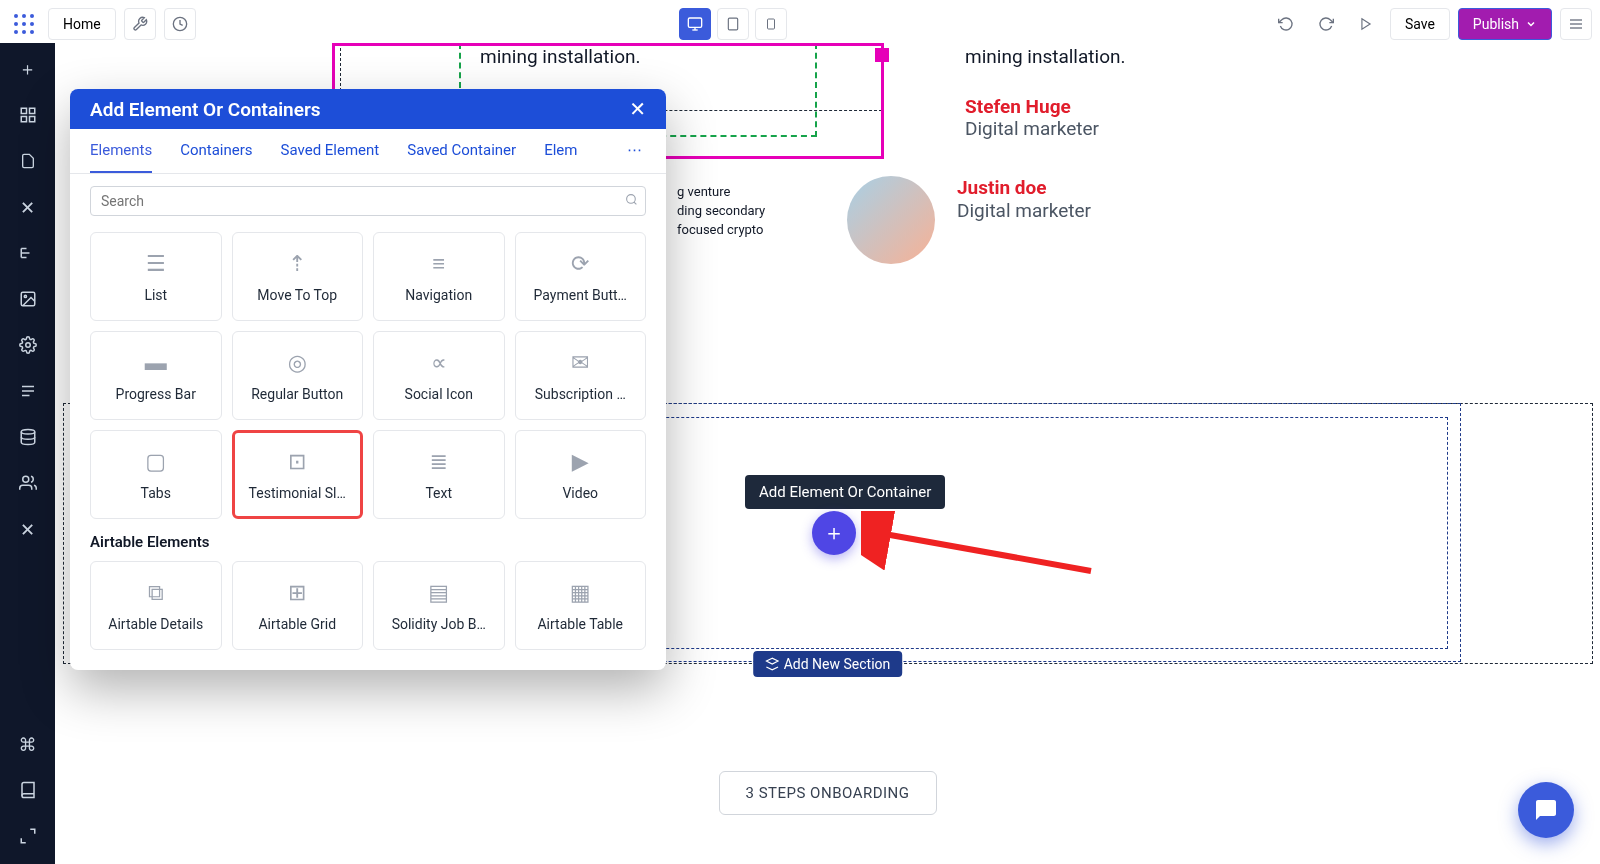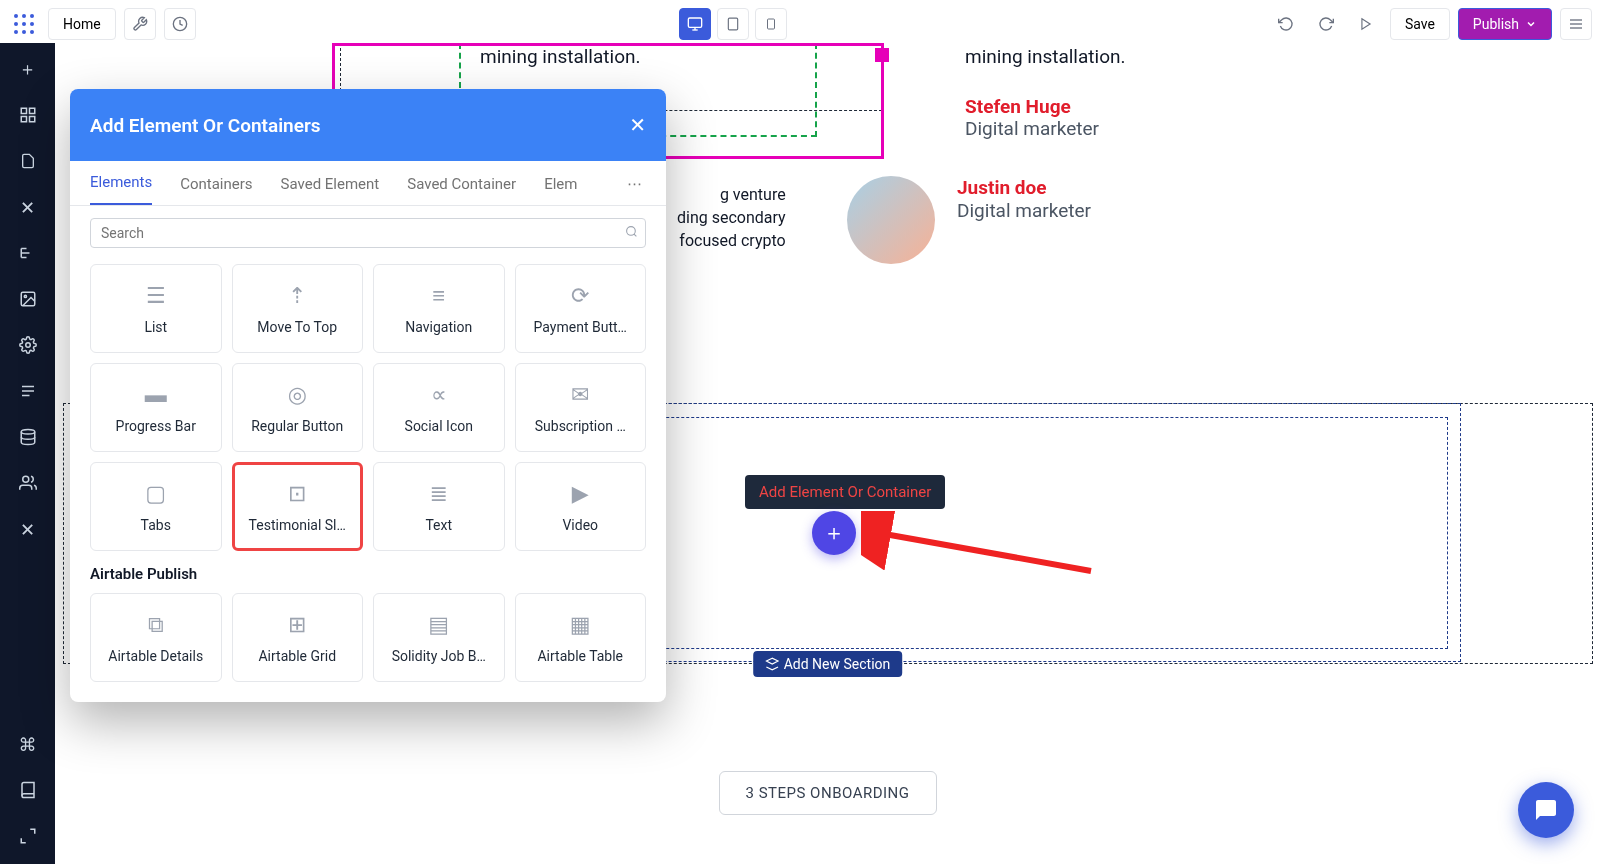--- a/index.html
+++ b/index.html
@@ -20,39 +20,39 @@
 .testimonial{position:absolute;display:flex;gap:22px;align-items:flex-start}
 .avatar{width:88px;height:88px;border-radius:50%;background:linear-gradient(135deg,#a8d0e6,#f8b195);flex-shrink:0}
 .t-text{max-width:330px}
 .t-body{font-size:19px;color:#111827;line-height:1.45;margin-bottom:10px}
 .t-name{color:#e11d2c;font-weight:700;font-size:19px;margin-bottom:0}
 .t-role{color:#4b5563;font-size:19px}
 .mag-sel{position:absolute;border:3px solid #e600b8}
 .blue-dash{position:absolute;border:1.5px dashed #1e3a8a}
 .green-dash{position:absolute;border:2px dashed #16a34a}
 .modal{position:absolute;left:70px;top:89px;width:596px;background:#fff;border-radius:8px;box-shadow:0 20px 50px rgba(0,0,0,.3)}
-.modal-head{background:#3b82f6;color:#fff;padding:24px 20px;border-radius:8px 8px 0 0;display:flex;align-items:center;justify-content:space-between}
+.modal-head{background:#1d4ed8;color:#fff;padding:8px 20px;border-radius:8px 8px 0 0;display:flex;align-items:center;justify-content:space-between}
 .modal-title{font-size:19px;font-weight:600}
 .modal-close{font-size:20px;cursor:pointer}
-.modal-tabs{display:flex;gap:28px;padding:12px 20px 0;border-bottom:1px solid #e5e7eb;align-items:flex-end}
-.mtab{font-size:15px;color:#737373;padding-bottom:12px;cursor:pointer;white-space:nowrap}
+.modal-tabs{display:flex;gap:28px;padding:12px 20px 0;border-bottom:1px solid #e5e7eb;align-items:flex-start}
+.mtab{font-size:15px;color:#1d4ed8;padding-bottom:12px;cursor:pointer;white-space:nowrap}
 .mtab.active{color:#3b5bdb;border-bottom:2px solid #3b5bdb}
 .mtab-more{margin-left:auto;padding-right:4px}
 .modal-search{padding:12px 20px}
 .search-wrap{position:relative}
 .search-input{width:100%;height:30px;border:1px solid #d1d5db;border-radius:4px;padding:0 34px 0 10px;font-size:14px}
 .search-ic{position:absolute;right:8px;top:50%;transform:translateY(-50%);color:#9ca3af;font-size:13px}
 .modal-body{padding:4px 20px 20px}
 .el-grid{display:grid;grid-template-columns:repeat(4,1fr);gap:10px}
 .el-item{height:89px;border:1px solid #e5e7eb;border-radius:6px;display:flex;flex-direction:column;align-items:center;justify-content:center;gap:10px;cursor:pointer;font-size:14px;color:#1f2937;padding:4px;text-align:center}
 .el-item.hl{border:3px solid #ef4444}
 .el-ic{color:#9ca3af;font-size:22px;height:26px;display:flex;align-items:center}
 .section-head{font-size:15px;font-weight:600;color:#111827;margin:14px 0 10px}
 .add-btn{position:absolute;width:44px;height:44px;border-radius:50%;background:#4f46e5;color:#fff;display:flex;align-items:center;justify-content:center;font-size:22px;cursor:pointer;box-shadow:0 4px 12px rgba(79,70,229,.4)}
-.tooltip{position:absolute;background:#1e293b;color:#ef4444;padding:8px 14px;border-radius:4px;font-size:15px;white-space:nowrap}
+.tooltip{position:absolute;background:#1e293b;color:#ffffff;padding:8px 14px;border-radius:4px;font-size:15px;white-space:nowrap}
 .arrow{position:absolute;pointer-events:none}
 .add-section{position:absolute;background:#1e3a8a;color:#fff;padding:5px 12px;border-radius:4px;font-size:14px;display:flex;align-items:center;gap:5px;cursor:pointer;left:50%;transform:translateX(-50%)}
 .onboard{position:absolute;left:50%;transform:translateX(-50%);padding:12px 26px;border:1px solid #d1d5db;border-radius:6px;font-size:15px;color:#374151;letter-spacing:.5px}
 .chat-bubble{position:absolute;right:26px;bottom:26px;width:56px;height:56px;border-radius:50%;background:#3b5bdb;color:#fff;display:flex;align-items:center;justify-content:center;cursor:pointer;box-shadow:0 6px 18px rgba(59,91,219,.5)}
 .dotted-outline{position:absolute;border:1px dashed #1f2937}
 </style>
 </head>
 <body>
 
 <div class="topbar">
@@ -217,21 +217,21 @@
   <div class="mag-sel" style="left:277px;top:0;width:552px;height:116px"></div>
   <div style="position:absolute;left:820px;top:5px;width:14px;height:14px;background:#e600b8"></div>
 
   <div style="position:absolute;left:425px;top:2px;font-size:19px;color:#111827">mining installation.</div>
   <div style="position:absolute;left:425px;top:42px;color:#e11d2c;font-weight:700;font-size:19px">John Petry</div>
 
   <div style="position:absolute;left:910px;top:2px;font-size:19px;color:#111827">mining installation.</div>
   <div style="position:absolute;left:910px;top:52px;color:#e11d2c;font-weight:700;font-size:19px">Stefen Huge</div>
   <div style="position:absolute;left:910px;top:74px;font-size:19px;color:#4b5563">Digital marketer</div>
 
-  <div style="position:absolute;left:622px;top:140px;font-size:16px;color:#111827;line-height:1.45;text-align:right">
+  <div style="position:absolute;left:622px;top:140px;font-size:13px;color:#111827;line-height:1.45;text-align:left">
     <div>g venture</div>
     <div>ding secondary</div>
     <div>focused crypto</div>
   </div>
 
   <div class="testimonial" style="left:792px;top:133px">
     <div class="avatar"></div>
     <div class="t-text">
       <div class="t-name">Justin doe</div>
       <div class="t-role">Digital marketer</div>
@@ -337,21 +337,21 @@
       <div class="el-item">
           <span class="el-ic">≣</span>
           <span>Text</span>
         </div>
       <div class="el-item">
           <span class="el-ic">▶</span>
           <span>Video</span>
         </div>
     </div>
 
-    <div class="section-head">Airtable Publish</div>
+    <div class="section-head">Airtable Elements</div>
 
     <div class="el-grid">
       <div class="el-item">
           <span class="el-ic">⧉</span>
           <span>Airtable Details</span>
         </div>
       <div class="el-item">
           <span class="el-ic">⊞</span>
           <span>Airtable Grid</span>
         </div>

